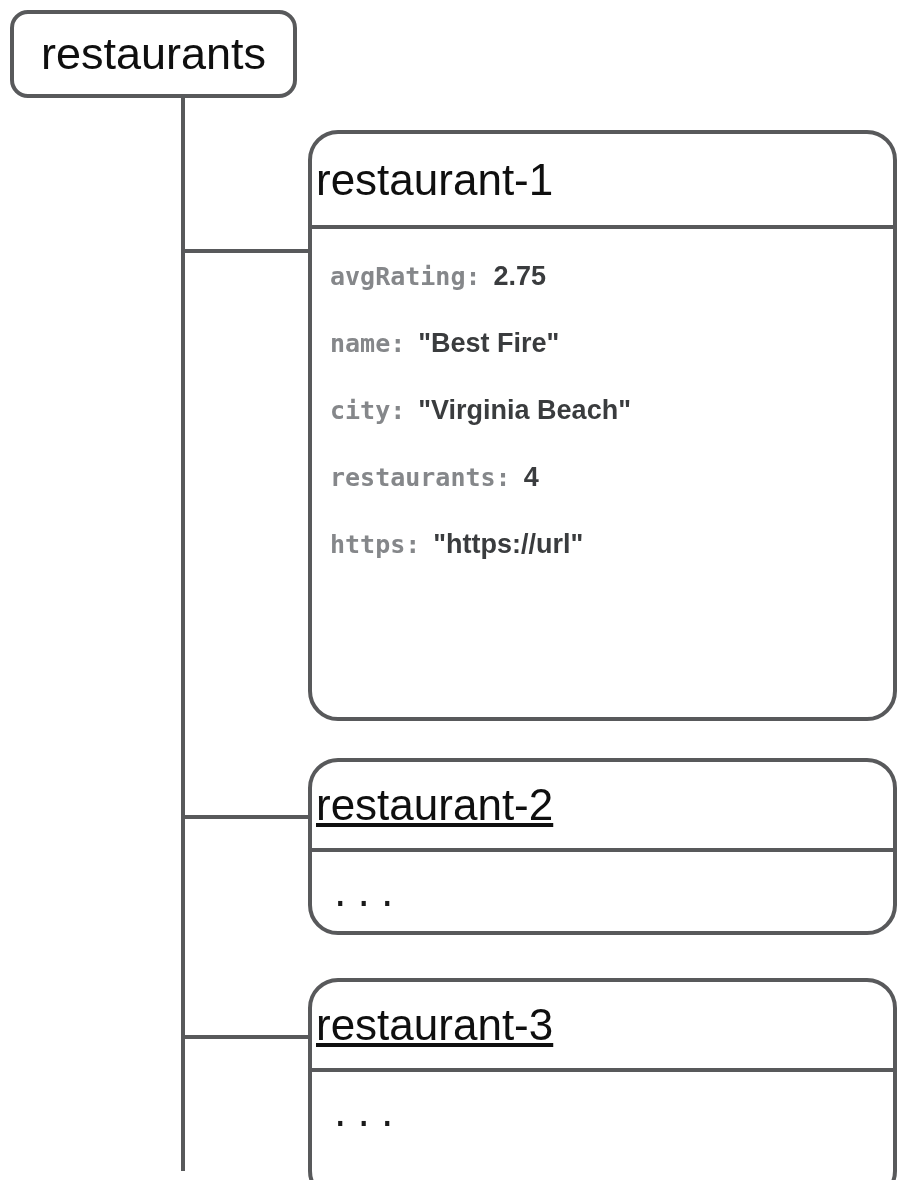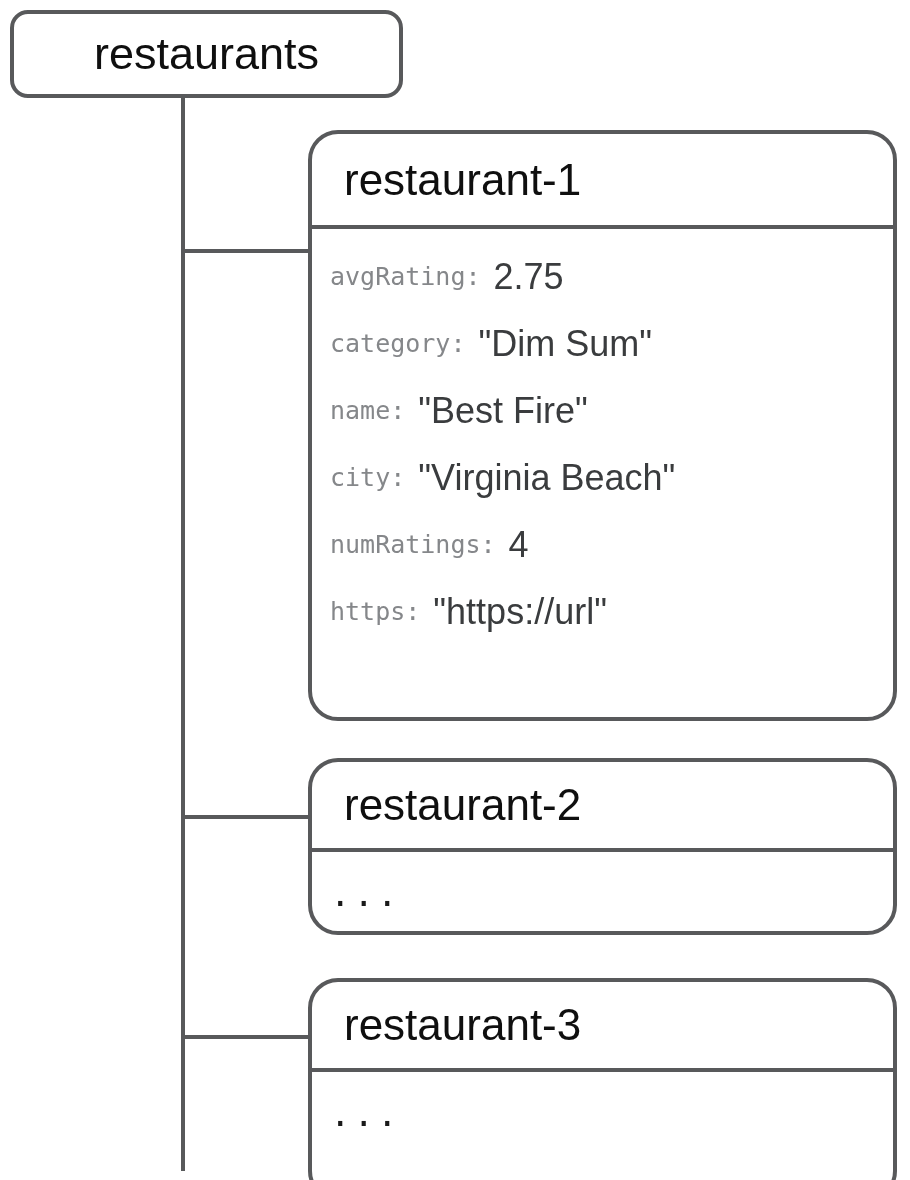--- a/index.html
+++ b/index.html
@@ -26,21 +26,21 @@
     background: #58595b;
   }
   .branch-1 { top: 249px; }
   .branch-2 { top: 815px; }
   .branch-3 { top: 1035px; }
 
   
   .root-box {
     position: absolute;
     left: 10px; top: 10px;
-    width: 393px; height: 88px;
+    width: 287px; height: 88px;
     box-sizing: border-box;
     border: 4px solid #58595b;
     border-radius: 18px;
     background: #ffffff;
     display: flex;
     align-items: center;
     justify-content: center;
     font-size: 45px;
     color: #0f0f0f;
   }
@@ -56,44 +56,45 @@
     background: #ffffff;
     overflow: hidden;
   }
   .card-1 { top: 130px; height: 591px; }
   .card-2 { top: 758px; height: 177px; }
   .card-3 { top: 978px; height: 223px; }
 
   .card-header {
     display: flex;
     align-items: center;
-    padding-left: 32px;
+    padding-left: 4px;
     border-bottom: 4px solid #58595b;
     font-size: 44px;
     color: #0f0f0f;
   }
   .card-1 .card-header { height: 91px; }
-  .card-2 .card-header, .card-3 .card-header { height: 86px; }
+  .card-2 .card-header, .card-3 .card-header { height: 86px; text-decoration: underline; }
 
   .card-body { padding: 14px 0 0 18px; }
 
   .field-row {
     display: flex;
     align-items: center;
     height: 67px;
+    font-weight: bold;
   }
   .field-key {
     font-family: "DejaVu Sans Mono", monospace;
     font-size: 25px;
     color: #85878a;
     white-space: pre;
   }
   .field-value {
     font-family: "Liberation Sans", sans-serif;
-    font-size: 36px;
+    font-size: 27px;
     color: #3a3c3e;
     margin-left: 13px;
     white-space: pre;
   }
 
   .ellipsis-body {
     display: flex;
     align-items: center;
     height: 75px;
     padding-left: 18px;
@@ -121,33 +122,29 @@
   <div class="card card-1">
     <div class="card-header">
       <span>restaurant-1</span>
     </div>
     <div class="card-body">
       <div class="field-row">
         <span class="field-key">avgRating:</span>
         <span class="field-value">2.75</span>
       </div>
       <div class="field-row">
-        <span class="field-key">category:</span>
-        <span class="field-value">"Dim Sum"</span>
-      </div>
-      <div class="field-row">
         <span class="field-key">name:</span>
         <span class="field-value">"Best Fire"</span>
       </div>
       <div class="field-row">
         <span class="field-key">city:</span>
         <span class="field-value">"Virginia Beach"</span>
       </div>
       <div class="field-row">
-        <span class="field-key">numRatings:</span>
+        <span class="field-key">restaurants:</span>
         <span class="field-value">4</span>
       </div>
       <div class="field-row">
         <span class="field-key">https:</span>
         <span class="field-value">"https://url"</span>
       </div>
     </div>
   </div>
 
   <div class="card card-2">

